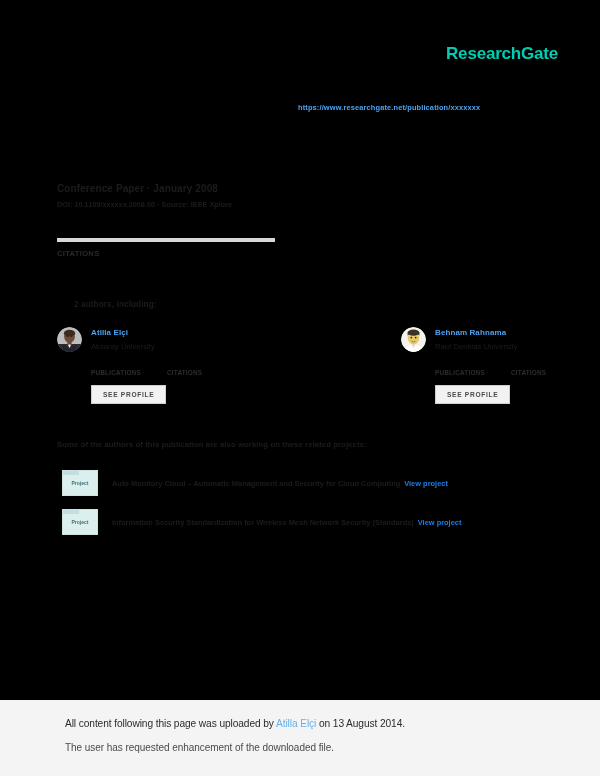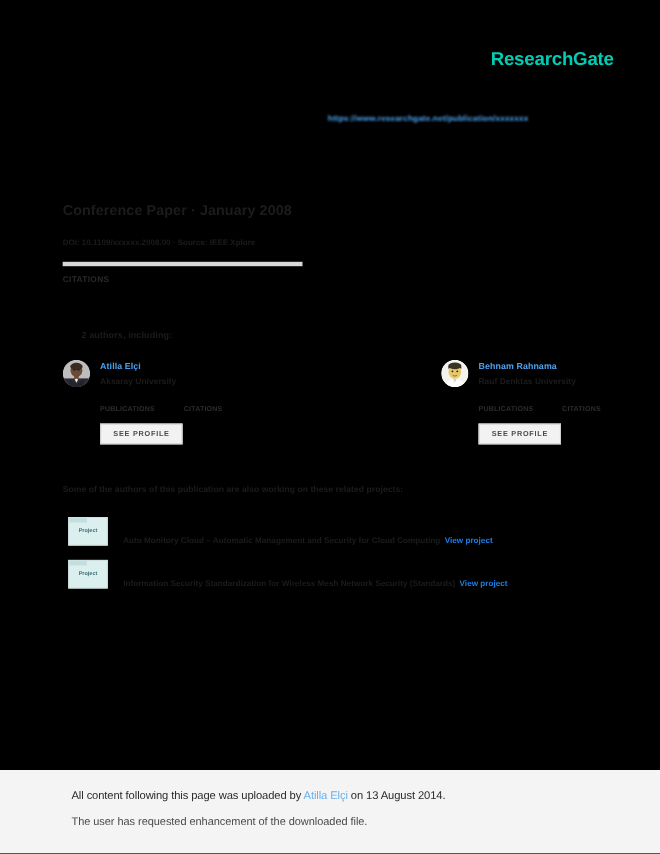--- a/index.html
+++ b/index.html
@@ -57,28 +57,28 @@
   }
 
   
   #meta {
     position: absolute;
     left: 57px;
     top: 183px;
     filter: blur(0.7px);
   }
   #meta .type-date {
-    font-size: 13px;
+    font-size: 10px;
     font-weight: bold;
     color: #1c1c1c;
     letter-spacing: 0.1px;
     white-space: nowrap;
   }
   #meta .doi {
-    margin-top: 18px;
+    margin-top: 6px;
     font-size: 7.2px;
     font-weight: bold;
     color: #1c1c1c;
     letter-spacing: 0.05px;
     white-space: nowrap;
   }
 
   
   #stats {
     position: absolute;
@@ -150,21 +150,21 @@
     font-size: 8px;
     font-weight: bold;
     color: #4ba3f0;
     letter-spacing: 0.1px;
     filter: blur(0.7px);
     white-space: nowrap;
   }
   .author-affil {
     margin-top: 5px;
     font-size: 7.6px;
-    font-weight: bold;
+    font-weight: normal;
     color: #1c1c1c;
     letter-spacing: 0.05px;
     filter: blur(0.7px);
     white-space: nowrap;
     text-align: right;
   }
 
   .author-stats {
     margin-left: 34px;
     margin-top: 8px;
@@ -218,21 +218,21 @@
   }
 
   #projects {
     position: absolute;
     left: 62px;
     top: 470px;
     width: 500px;
   }
   .project-row {
     display: flex;
-    align-items: flex-end;
+    align-items: center;
     gap: 14px;
     margin-bottom: 13px;
   }
   .project-thumb {
     width: 36px;
     height: 26px;
     background: #dcefef;
     border: 1px solid #cfe2e2;
     position: relative;
     flex: 0 0 36px;

